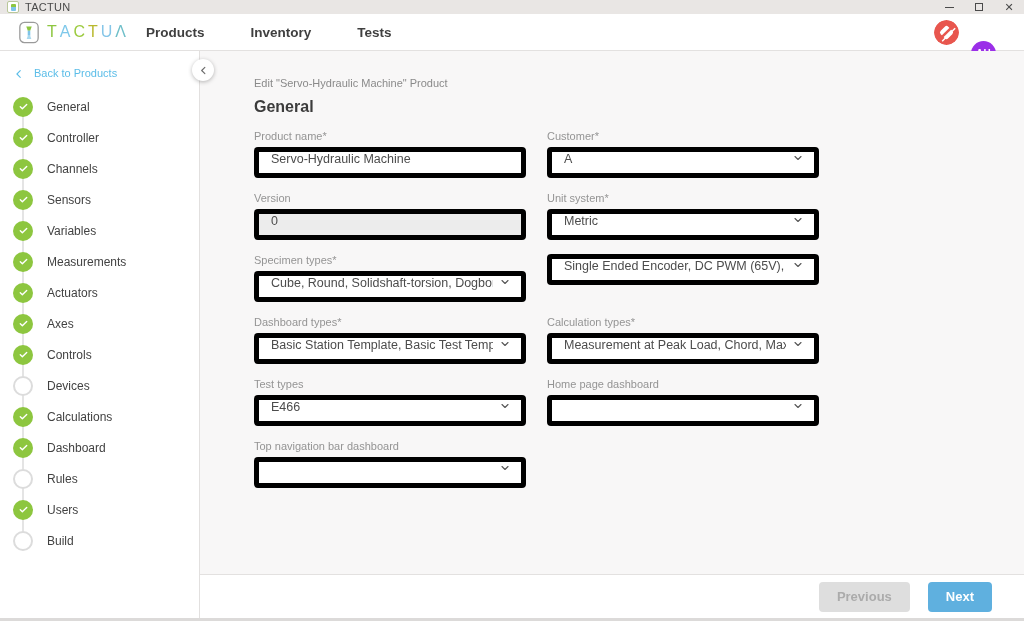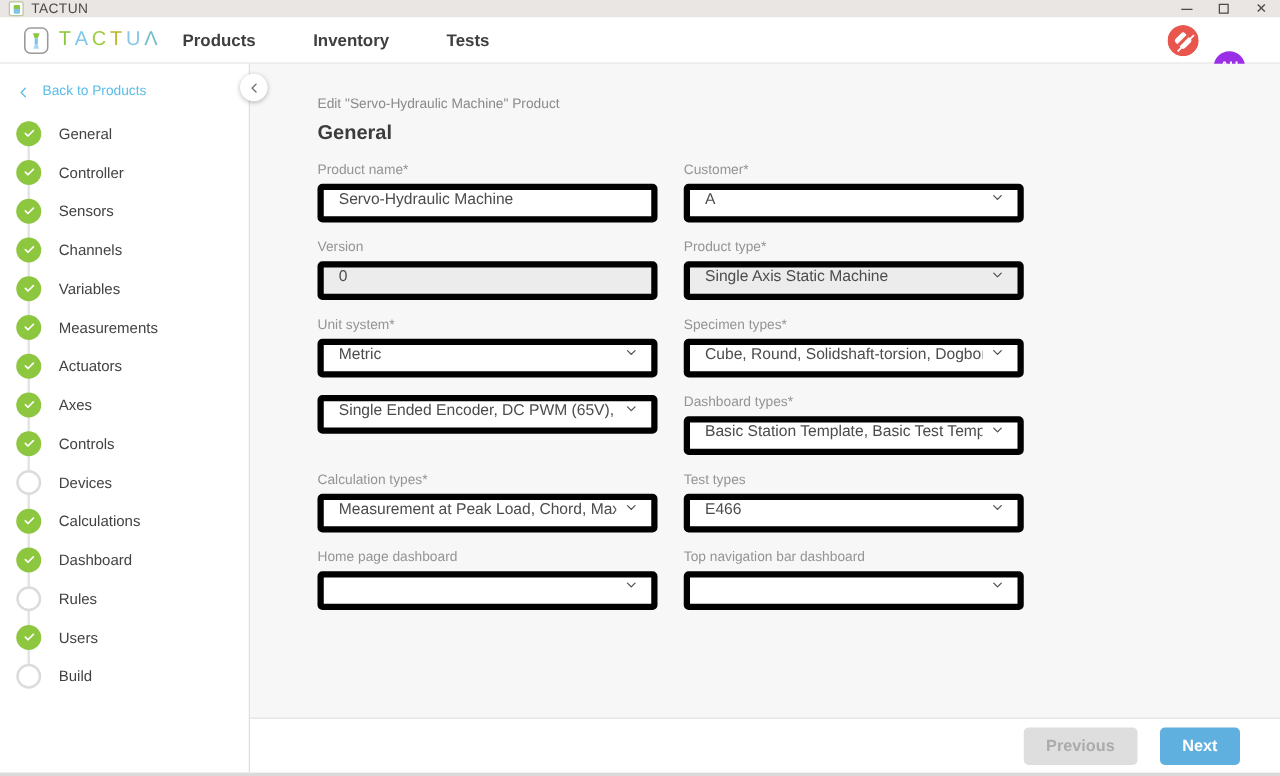--- a/index.html
+++ b/index.html
@@ -162,29 +162,29 @@
               </svg>
             </span>
           <span class="step-label">Controller</span>
         </div>
         <div class="step">
           <span class="step-circle done">
               <svg width="11" height="11" viewBox="0 0 24 24">
                 <path d="M5 12.5l4.5 4.5L19 7.5" fill="none" stroke="#fff" stroke-width="3" stroke-linecap="round" stroke-linejoin="round"></path>
               </svg>
             </span>
+          <span class="step-label">Channels</span>
+        </div>
+        <div class="step">
+          <span class="step-circle done">
+              <svg width="11" height="11" viewBox="0 0 24 24">
+                <path d="M5 12.5l4.5 4.5L19 7.5" fill="none" stroke="#fff" stroke-width="3" stroke-linecap="round" stroke-linejoin="round"></path>
+              </svg>
+            </span>
           <span class="step-label">Sensors</span>
-        </div>
-        <div class="step">
-          <span class="step-circle done">
-              <svg width="11" height="11" viewBox="0 0 24 24">
-                <path d="M5 12.5l4.5 4.5L19 7.5" fill="none" stroke="#fff" stroke-width="3" stroke-linecap="round" stroke-linejoin="round"></path>
-              </svg>
-            </span>
-          <span class="step-label">Channels</span>
         </div>
         <div class="step">
           <span class="step-circle done">
               <svg width="11" height="11" viewBox="0 0 24 24">
                 <path d="M5 12.5l4.5 4.5L19 7.5" fill="none" stroke="#fff" stroke-width="3" stroke-linecap="round" stroke-linejoin="round"></path>
               </svg>
             </span>
           <span class="step-label">Variables</span>
         </div>
         <div class="step">
@@ -284,31 +284,20 @@
             </div>
           </div>
 
           <div class="field disabled">
             <span class="f-label">Version</span>
             <div class="f-input">
               <span class="f-value">0</span>
             </div>
           </div>
 
-          <div class="field select disabled">
-            <span class="f-label">Product type*</span>
-            <div class="f-input">
-              <span class="f-value">Single Axis Static Machine</span>
-              <span class="chev">
-                  <svg width="12" height="12" viewBox="0 0 24 24">
-                    <polyline points="6,9 12,15 18,9" fill="none" stroke="#555" stroke-width="2.2" stroke-linecap="round" stroke-linejoin="round"></polyline>
-                  </svg>
-                </span>
-            </div>
-          </div>
 
 
           <div class="field select">
             <span class="f-label">Unit system*</span>
             <div class="f-input">
               <span class="f-value">Metric</span>
               <span class="chev">
                   <svg width="12" height="12" viewBox="0 0 24 24">
                     <polyline points="6,9 12,15 18,9" fill="none" stroke="#555" stroke-width="2.2" stroke-linecap="round" stroke-linejoin="round"></polyline>
                   </svg>

